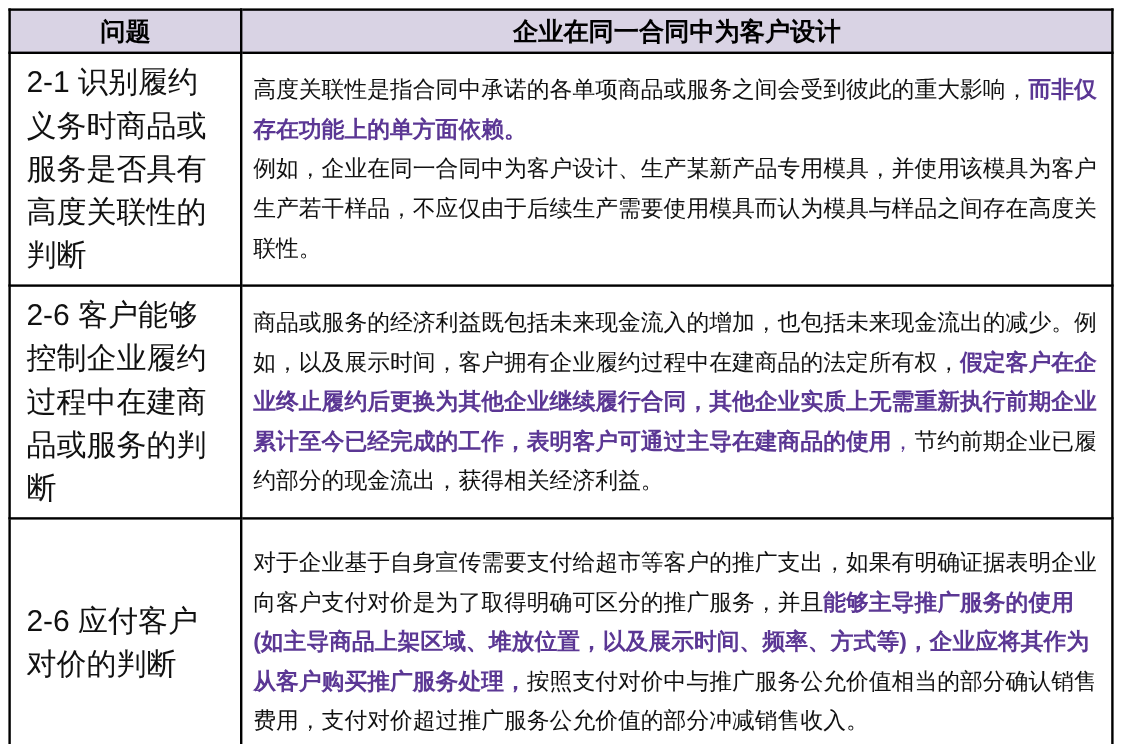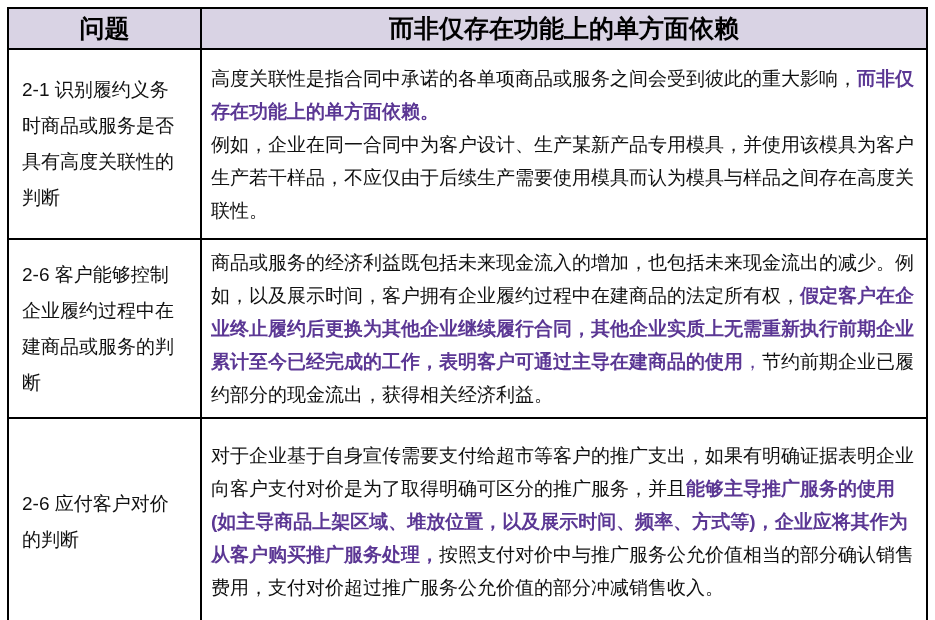--- a/index.html
+++ b/index.html
@@ -21,32 +21,32 @@
     border-collapse:collapse;
     table-layout:fixed;
     border:2px solid var(--border);
   }
   th,td{
     border:2px solid var(--border);
     box-sizing:border-box;
   }
   th{
     background:var(--header-bg);
-    font-size:25px;
+    font-size:21px;
     font-weight:700;
     text-align:center;
     height:31px;
     padding:3px 4px;
     color:#000;
   }
   col.q-col{width:193px;}
   td.cell-q{
     vertical-align:middle;
     padding:6px 13px;
-    font-size:19px;
+    font-size:25px;
     line-height:36px;
     color:var(--ink);
   }
   td.cell-a{
     vertical-align:middle;
     padding:6px 9px;
     font-size:19px;
     line-height:33px;
     color:var(--ink);
   }
@@ -63,21 +63,21 @@
 
 <div class="page">
   <table class="guidance">
     <colgroup>
       <col class="q-col">
       <col>
     </colgroup>
     <thead>
       <tr>
         <th>问题</th>
-        <th>而非仅存在功能上的单方面依赖</th>
+        <th>企业在同一合同中为客户设计</th>
       </tr>
     </thead>
     <tbody id="table-body">
   <tr>
     <td class="cell-q">2-1 识别履约义务时商品或服务是否具有高度关联性的判断</td>
     <td class="cell-a">
             <div class="para"><span class="seg-normal">高度关联性是指合同中承诺的各单项商品或服务之间会受到彼此的重大影响，</span><span class="seg-em">而非仅存在功能上的单方面依赖。</span></div>
             <div class="para"><span class="seg-normal">例如，企业在同一合同中为客户设计、生产某新产品专用模具，并使用该模具为客户生产若干样品，不应仅由于后续生产需要使用模具而认为模具与样品之间存在高度关联性。</span></div>
           </td>
   </tr>

